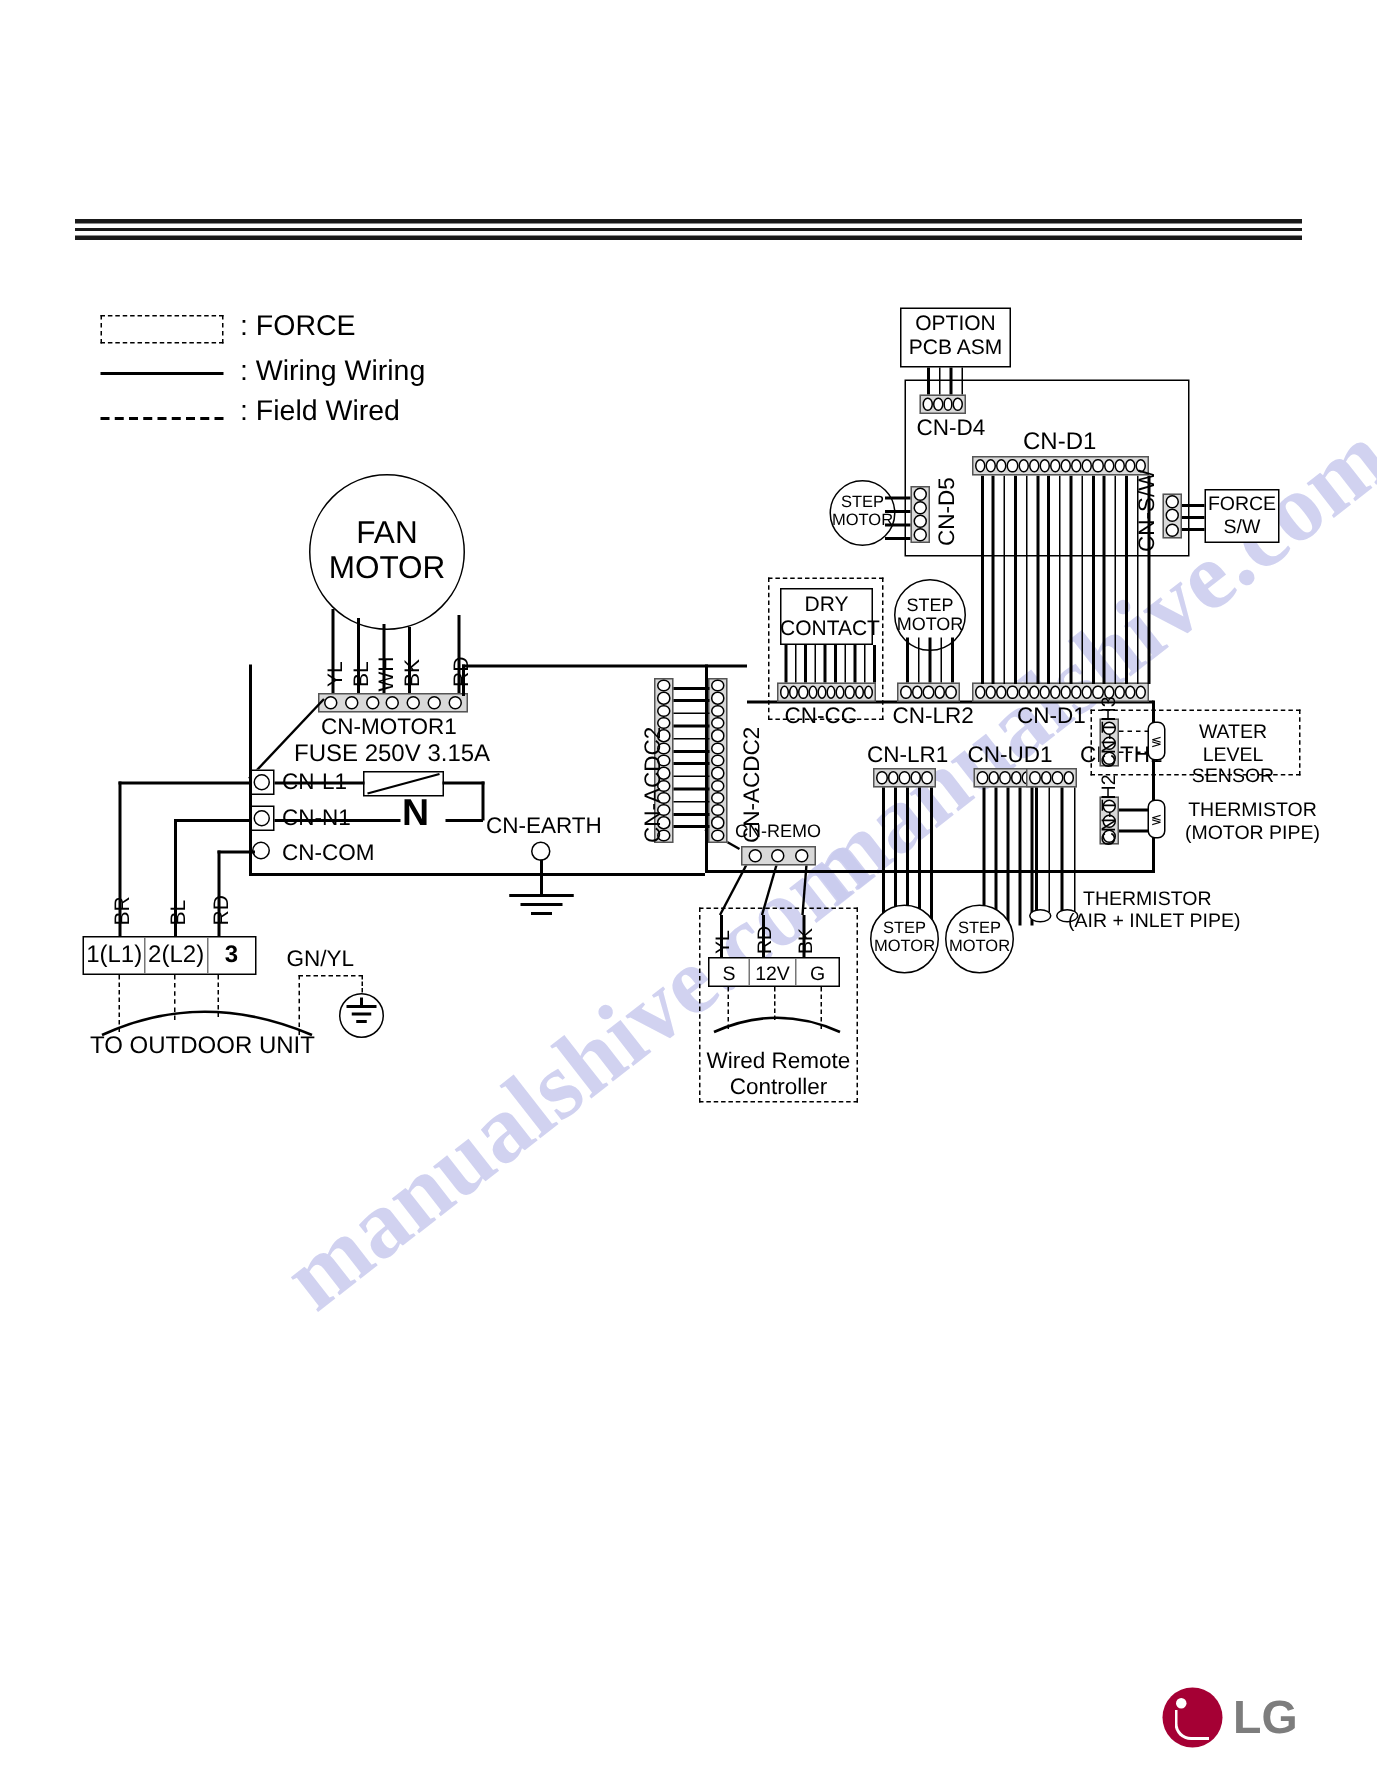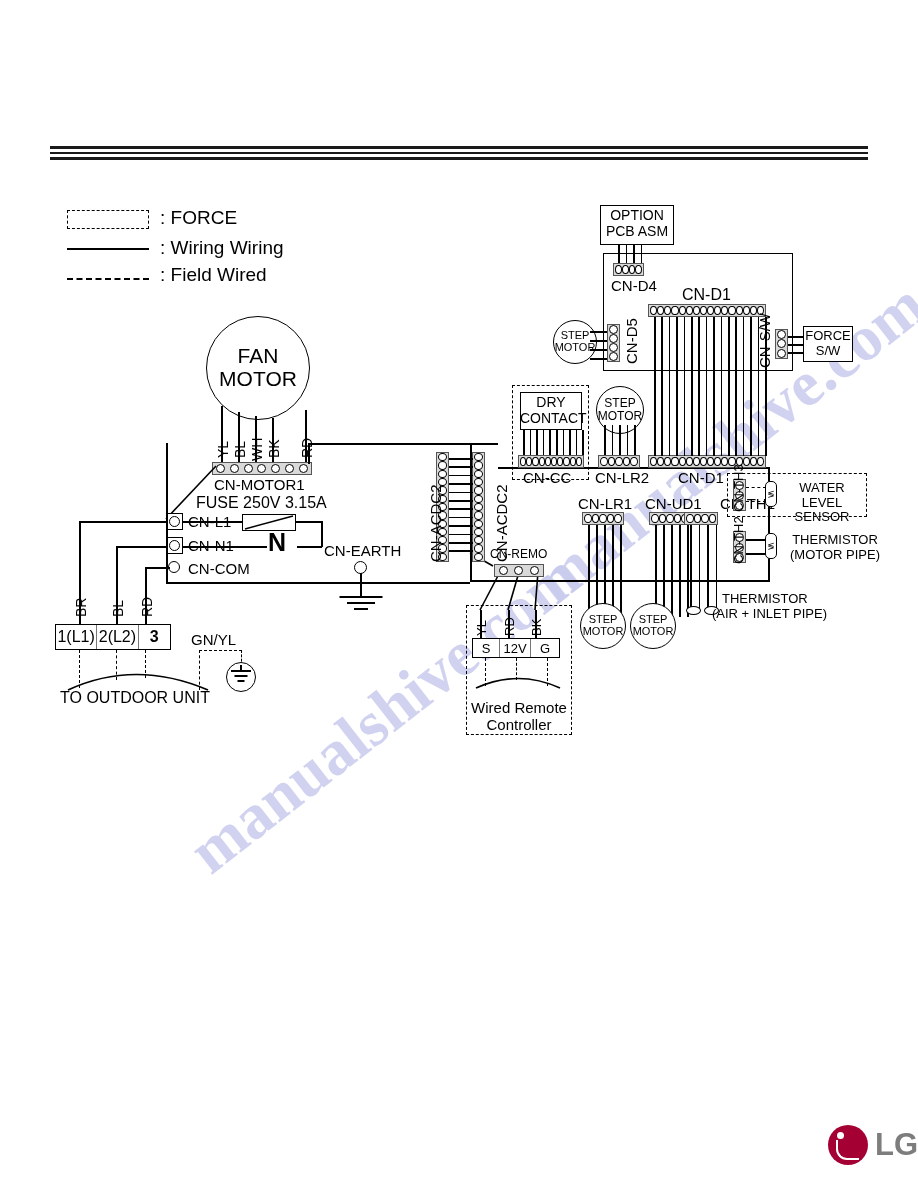--- a/index.html
+++ b/index.html
@@ -555,18 +555,18 @@
     <span style="width:28px;">G</span>
   </div>
   <div class="dash-v" style="left:485px;top:658px;height:28px;"></div>
   <div class="dash-v" style="left:516px;top:658px;height:22px;"></div>
   <div class="dash-v" style="left:547px;top:658px;height:28px;"></div>
   <div class="ctr" style="left:466px;top:700px;width:106px;font-size:15px;">
     <div>Wired Remote</div>
     <div>Controller</div>
   </div>
 
-  <div class="lg-logo" style="left:828px;top:1125px;text-align:center;">
+  <div class="lg-logo" style="left:775px;top:1125px;text-align:center;">
     <div class="lg-mark"></div>
     <div class="lg-text">LG</div>
   </div>
 
 </div>
 
 </body></html>

